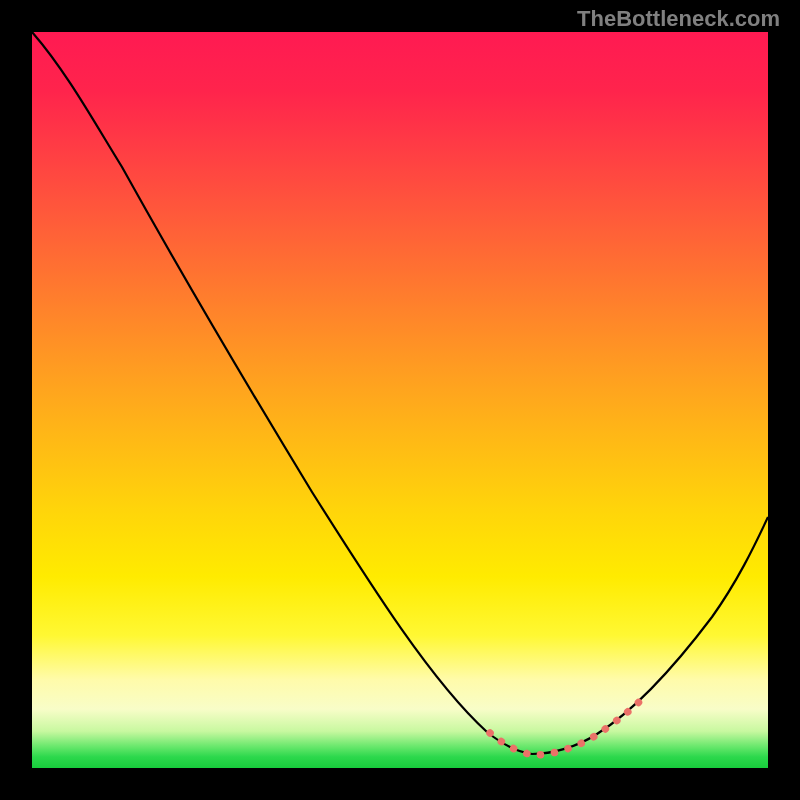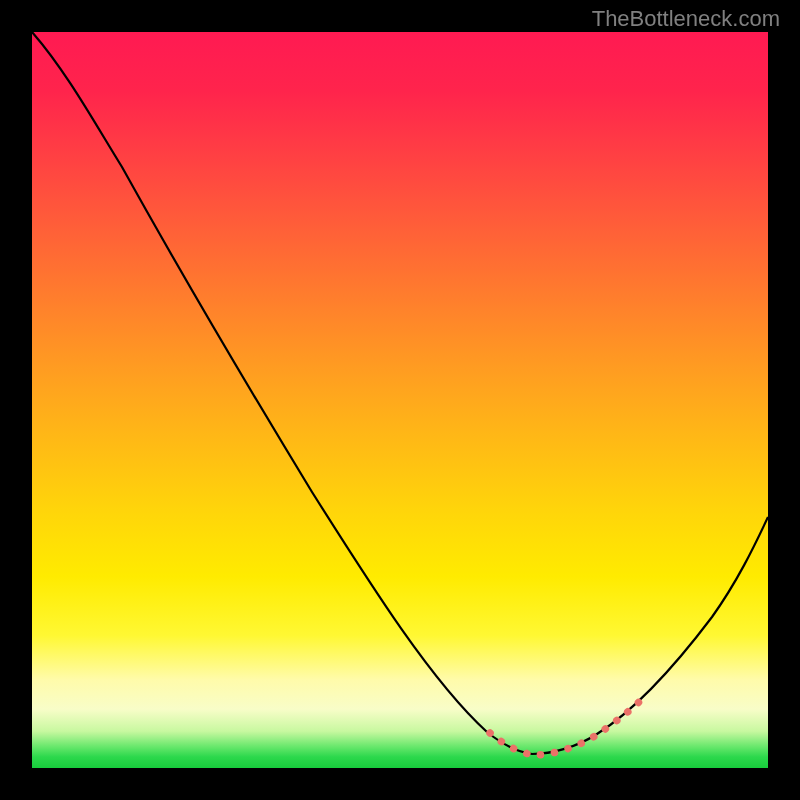--- a/index.html
+++ b/index.html
@@ -10,21 +10,21 @@
       position: relative;
       overflow: hidden;
       font-family: Arial, sans-serif;
     }
     .attribution {
       position: absolute;
       top: 6px;
       right: 20px;
       color: #808080;
       font-size: 22px;
-      font-weight: normal;
+      font-weight: bold;
       z-index: 10;
     }
     .chart-area {
       position: absolute;
       top: 32px;
       left: 32px;
       width: 736px;
       height: 736px;
       overflow: hidden;
     }

